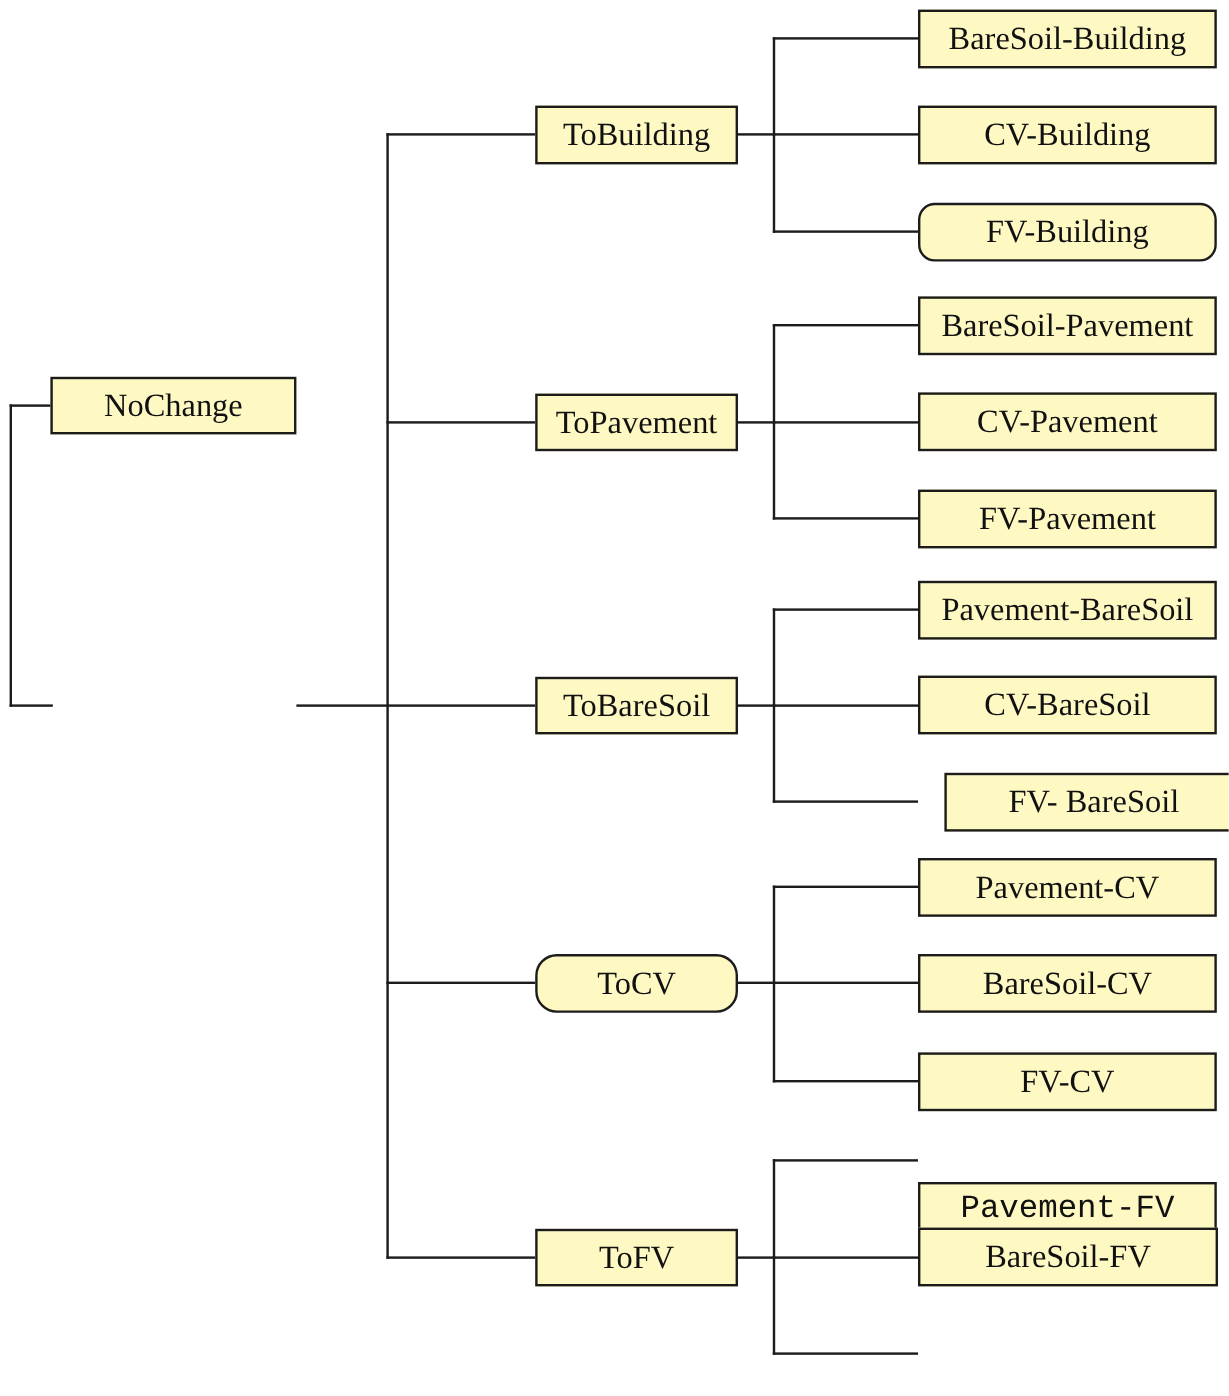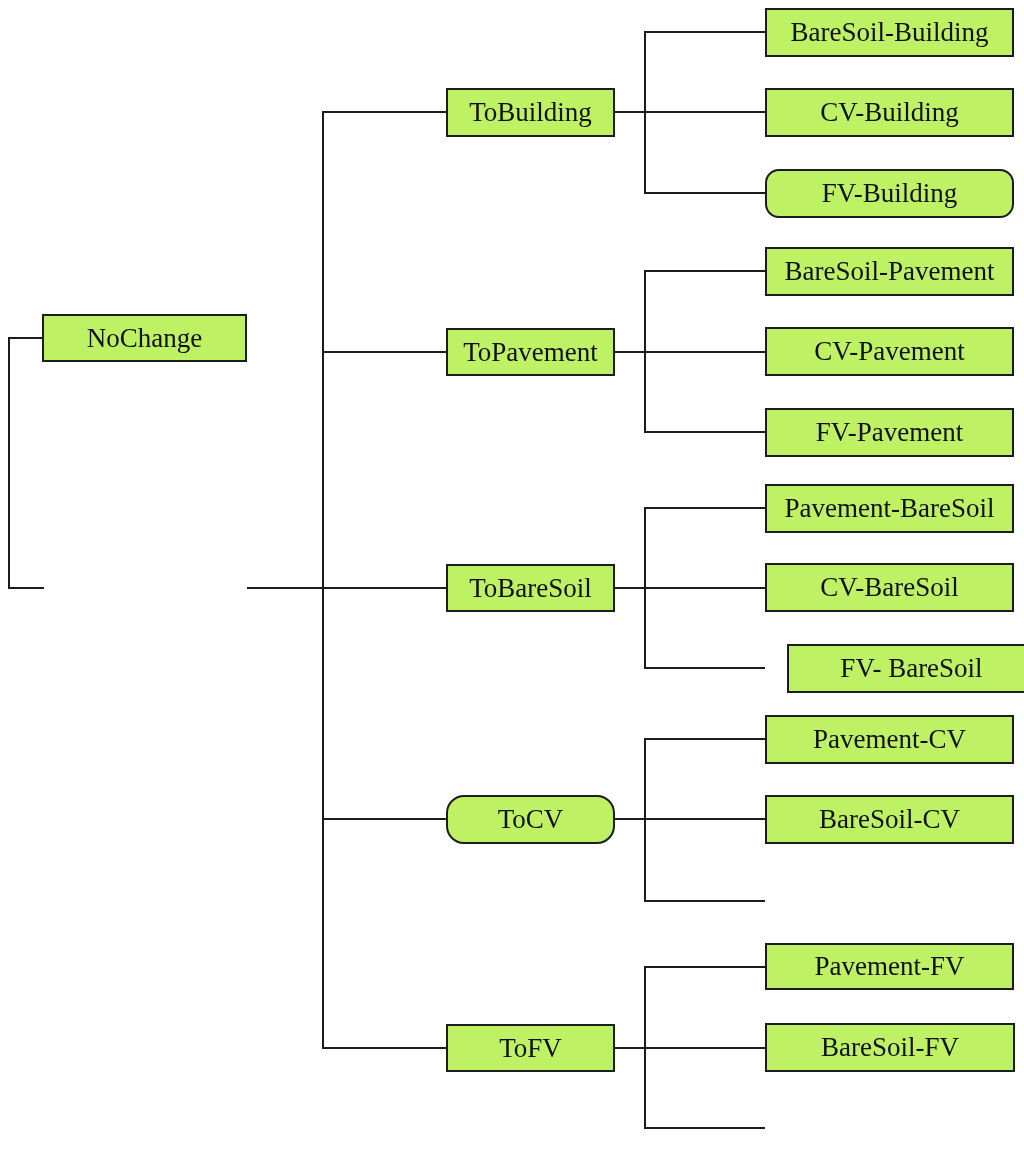--- a/index.html
+++ b/index.html
@@ -11,21 +11,21 @@
     position: relative;
     width: 1024px;
     height: 1163px;
     background: #ffffff;
     font-family: "Liberation Serif", "DejaVu Serif", serif;
     overflow: hidden;
   }
   .node {
     position: absolute;
     box-sizing: border-box;
-    background: #bef264;
+    background: #fef9c3;
     border: 2px solid #1c1c1c;
     color: #111111;
     font-size: 27px;
     line-height: 1;
     display: flex;
     align-items: center;
     justify-content: center;
     white-space: nowrap;
     z-index: 2;
   }
@@ -60,22 +60,23 @@
   <div class="node" style="left:765px; top:247px; width:249px; height:49px;">BareSoil-Pavement</div>
   <div class="node" style="left:765px; top:327px; width:249px; height:49px;">CV-Pavement</div>
   <div class="node" style="left:765px; top:408px; width:249px; height:49px;">FV-Pavement</div>
 
   <div class="node" style="left:765px; top:484px; width:249px; height:49px;">Pavement-BareSoil</div>
   <div class="node" style="left:765px; top:563px; width:249px; height:49px;">CV-BareSoil</div>
   <div class="node" style="left:787px; top:644px; width:249px; height:49px;">FV- BareSoil</div>
 
   <div class="node" style="left:765px; top:715px; width:249px; height:49px;">Pavement-CV</div>
   <div class="node" style="left:765px; top:795px; width:249px; height:49px;">BareSoil-CV</div>
+  <div class="node" style="left:765px; top:877px; width:249px; height:49px;">FV-CV</div>
 
-  <div class="node" style="left:765px; top:943px; width:249px; height:47px;">Pavement-FV</div>
+  <div class="node" style="left:765px; top:985px; width:249px; height:47px;font-family:Liberation Mono, monospace;">Pavement-FV</div>
   <div class="node" style="left:765px; top:1023px; width:250px; height:49px;">BareSoil-FV</div>
 
   <div class="line" style="left:8px;  top:337px; width:2px;   height:252px;"></div>
   <div class="line" style="left:8px;  top:337px; width:36px;  height:2px;"></div>
   <div class="line" style="left:8px;  top:587px; width:36px;  height:2px;"></div>
 
   <div class="line" style="left:247px; top:587px; width:199px; height:2px;"></div>
 
   <div class="line" style="left:322px; top:111px; width:2px;  height:938px;"></div>
 

